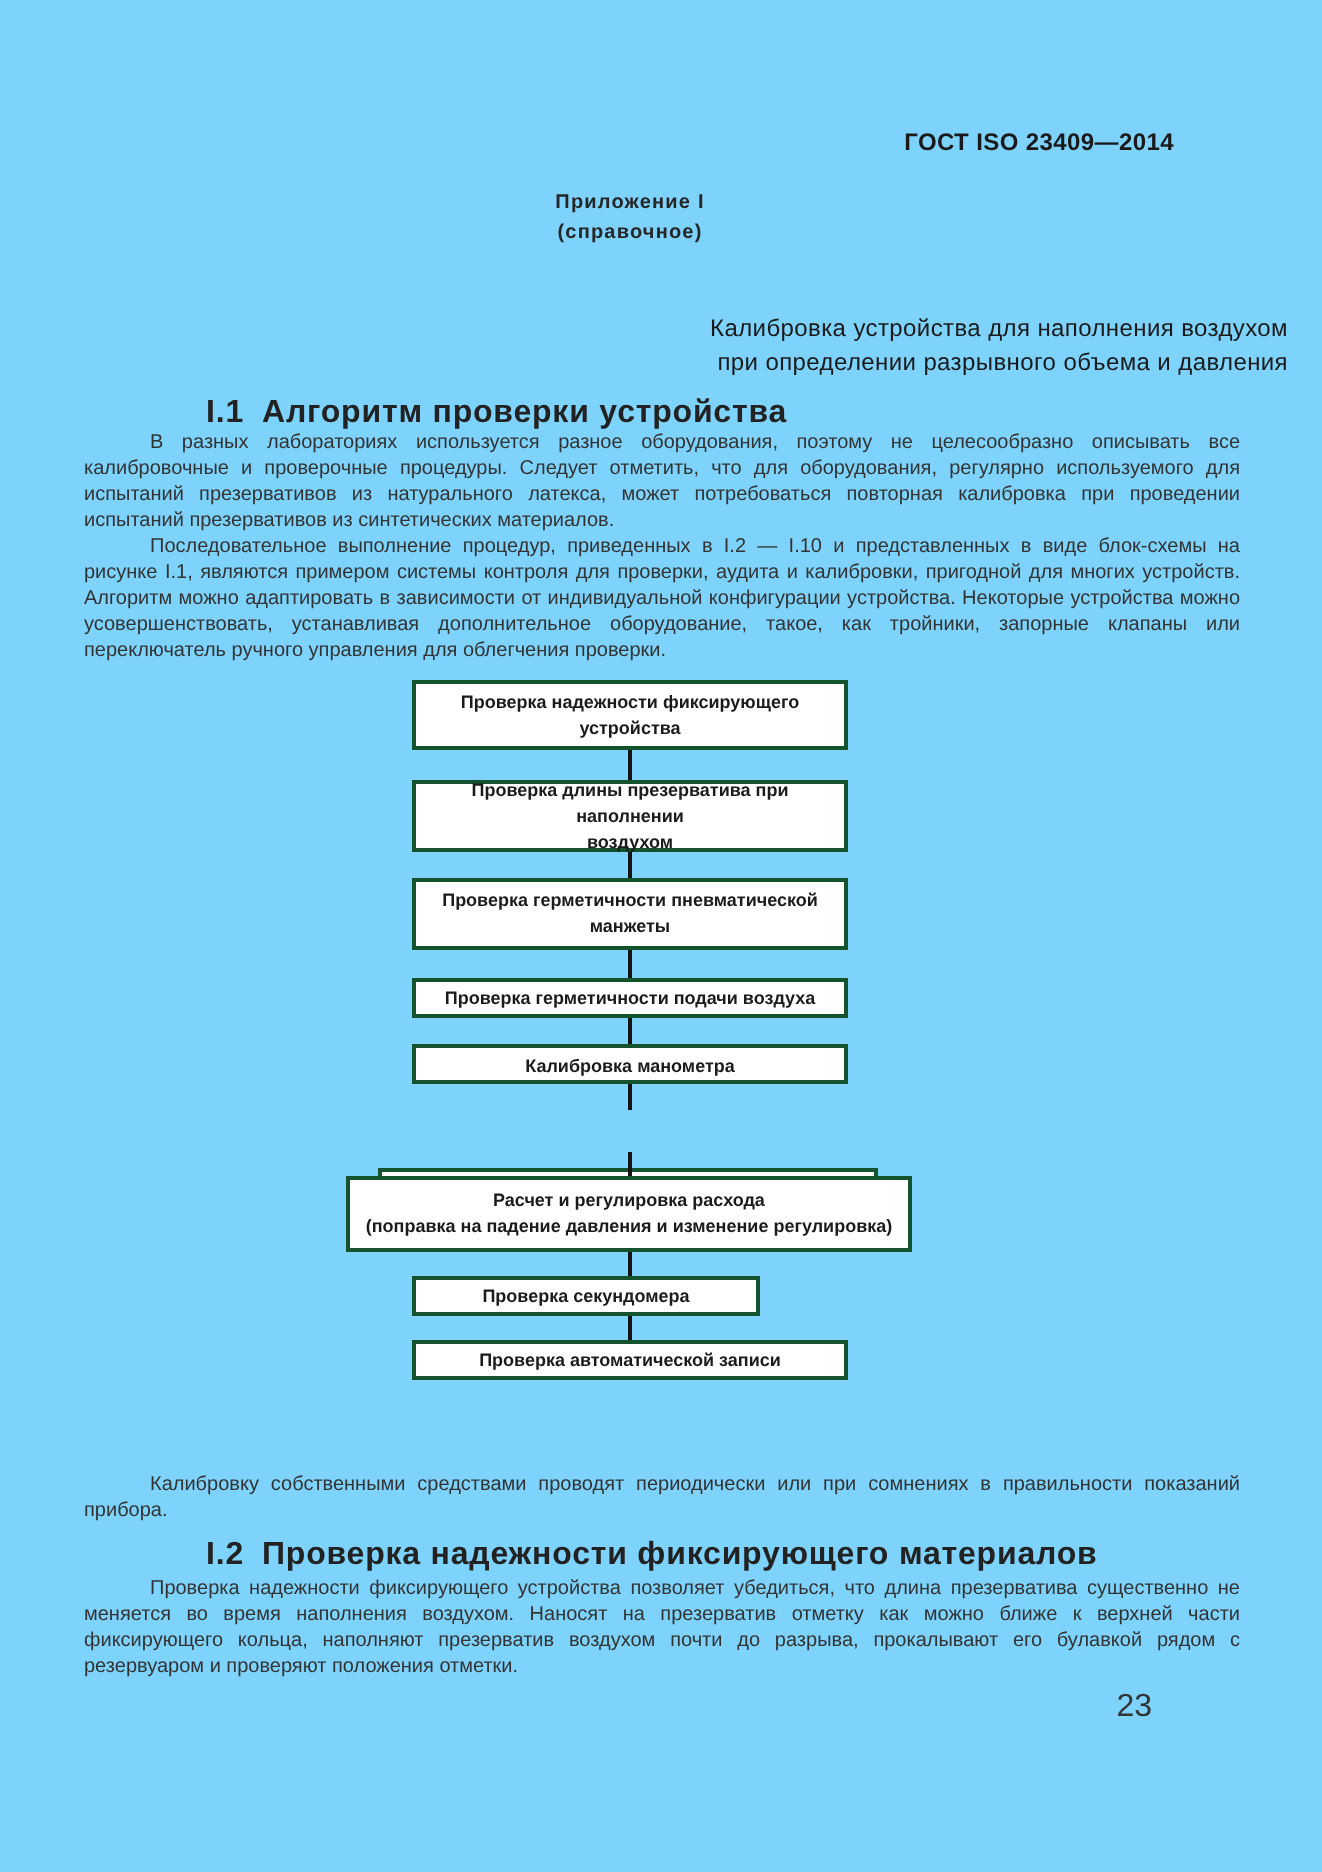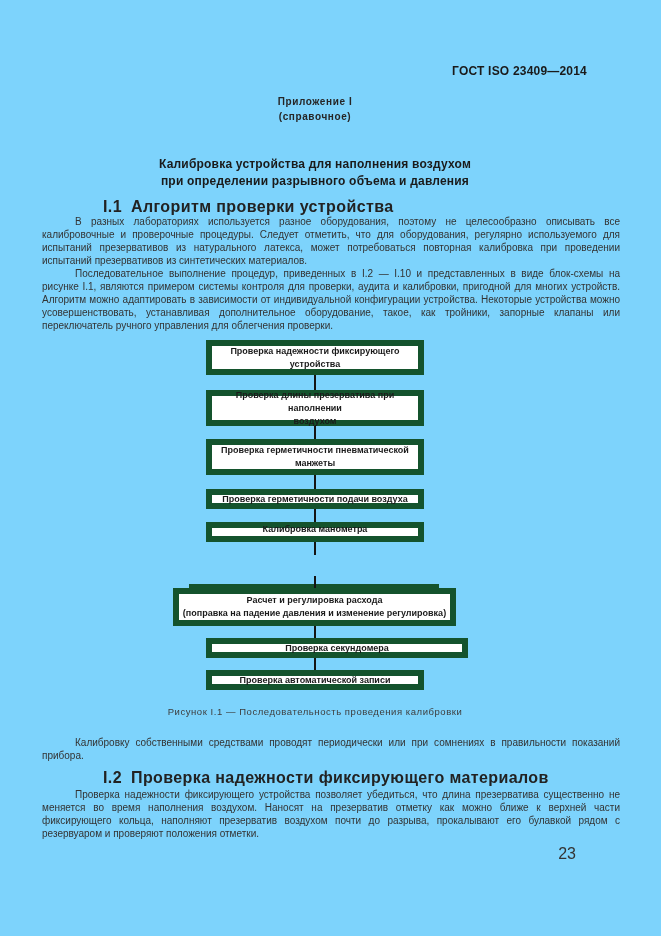--- a/index.html
+++ b/index.html
@@ -18,22 +18,22 @@
   }
 
   .annex {
     position: absolute; top: 95px; left: 0; width: 630px;
     text-align: center; font-size: 10px; font-weight: bold;
     line-height: 14.5px; color: #262626; letter-spacing: 0.6px;
   }
 
   .doc-title {
     position: absolute; top: 156px; left: 0; width: 630px;
-    text-align: center; font-size: 12px; font-weight: bold;
-    line-height: 17px; color: #1a1a1a; letter-spacing: 0.2px;
+    text-align: right; font-size: 12px; font-weight: normal;
+    line-height: 17px; color: #1a1a1a; letter-spacing: 0.2px; padding-left: 14px;
   }
 
   .sec-heading {
     position: absolute; left: 75px;
     font-size: 16px; font-weight: bold; color: #222222;
     letter-spacing: 0.4px; white-space: nowrap; padding-left: 28px;
   }
   .sec-heading .sec-num { margin-right: 9px; }
   .h-i1 { top: 198px; }
   .h-i2 { top: 769px; }
@@ -43,33 +43,33 @@
     font-size: 10px; line-height: 13px; text-align: justify;
     color: #333333;
   }
   .body-block p { margin: 0; text-indent: 33px; }
   .blk-1 { top: 215px; }
   .blk-2 { top: 736px; }
   .blk-3 { top: 788px; }
 
   .fbox {
     position: absolute; box-sizing: border-box;
-    border: 6px solid #14532d; background: #ffffff;
+    border: 2px solid #14532d; background: #ffffff;
     display: flex; flex-direction: column; align-items: center; justify-content: center;
     text-align: center; font-size: 9px; font-weight: bold;
     line-height: 13px; color: #1b1b1b;
   }
   .b1 { left: 206px; top: 340px; width: 218px; height: 35px; }
   .b2 { left: 206px; top: 390px; width: 218px; height: 36px; }
   .b3 { left: 206px; top: 439px; width: 218px; height: 36px; }
   .b4 { left: 206px; top: 489px; width: 218px; height: 20px; }
   .b5 { left: 206px; top: 522px; width: 218px; height: 20px; justify-content: flex-end; }
   .b6 { left: 189px; top: 584px; width: 250px; height: 31px; }
   .b7 { left: 173px; top: 588px; width: 283px; height: 38px; }
-  .b8 { left: 206px; top: 638px; width: 262px; height: 20px; }
+  .b8 { left: 206px; top: 638px; width: 174px; height: 20px; }
   .b9 { left: 206px; top: 670px; width: 218px; height: 20px; }
 
   .conn { position: absolute; left: 314px; width: 2px; background: #141414; }
   .c1 { top: 375px; height: 15px; }
   .c2 { top: 426px; height: 13px; }
   .c3 { top: 475px; height: 14px; }
   .c4 { top: 509px; height: 13px; }
   .c5 { top: 542px; height: 13px; }
   .c6 { top: 576px; height: 12px; }
   .c7 { top: 626px; height: 12px; }
@@ -155,21 +155,20 @@
     <div class="fbox b8">
       <div>Проверка секундомера</div>
     </div>
     <div class="conn c8"></div>
 
     <div class="fbox b9">
       <div>Проверка автоматической записи</div>
     </div>
   </div>
 
-  <div class="fig-caption">Рисунок  I.1 — Последовательность проведения калибровки</div>
 
   <div class="body-block blk-2">
     <p>Калибровку собственными средствами проводят периодически или при сомнениях в правильности показаний прибора.</p>
   </div>
 
   <div class="sec-heading h-i2">
     <span class="sec-num">I.2</span><span>Проверка надежности фиксирующего материалов</span>
   </div>
 
   <div class="body-block blk-3">

